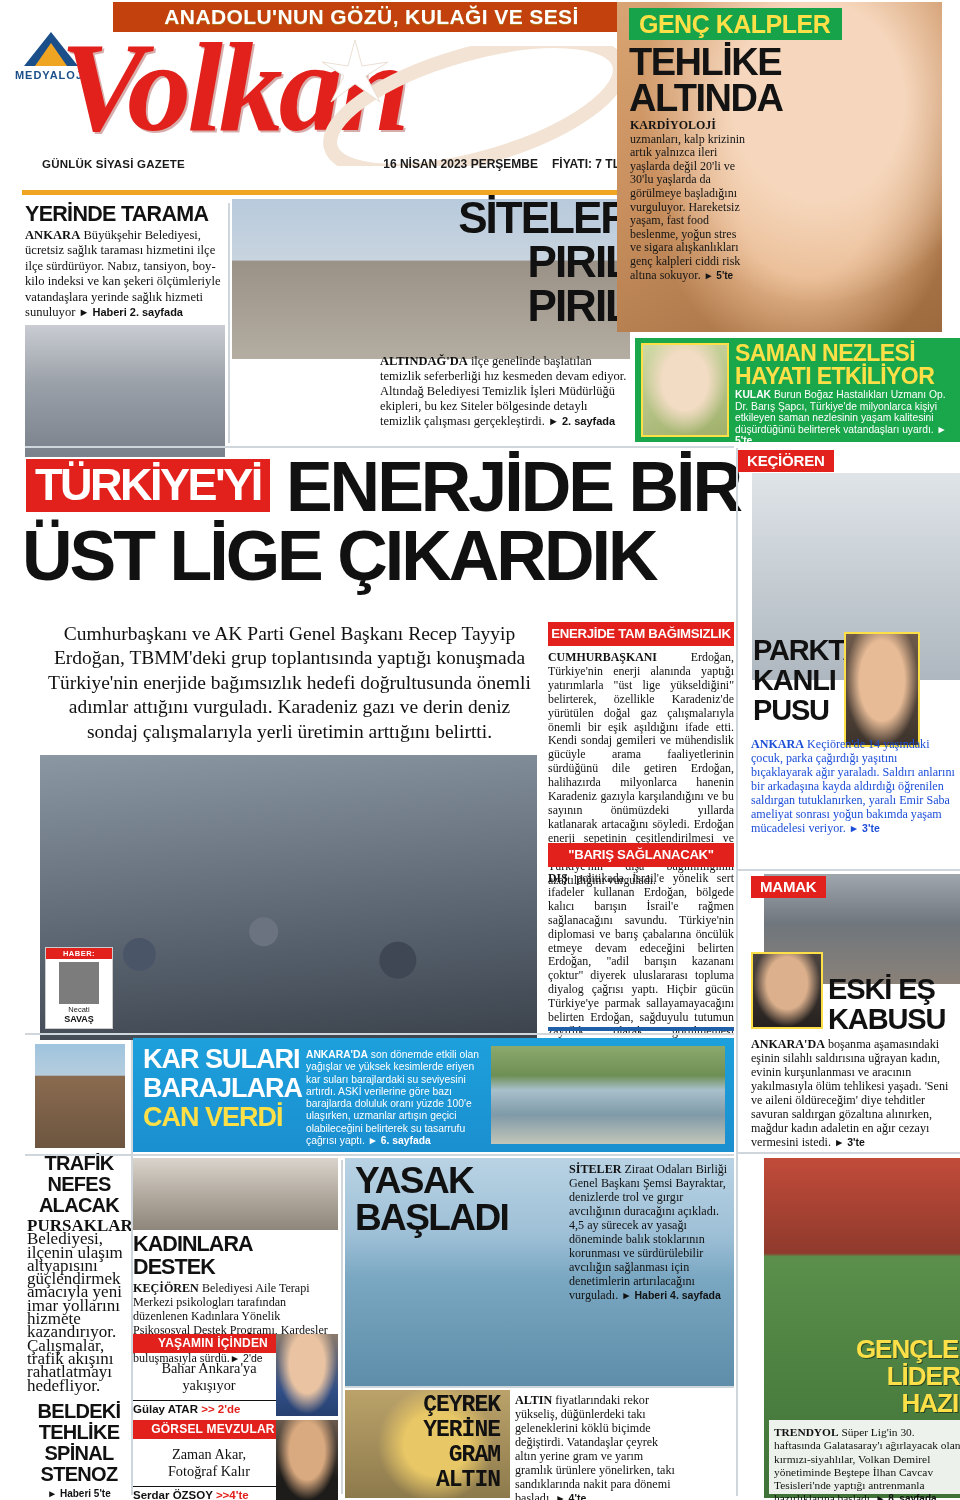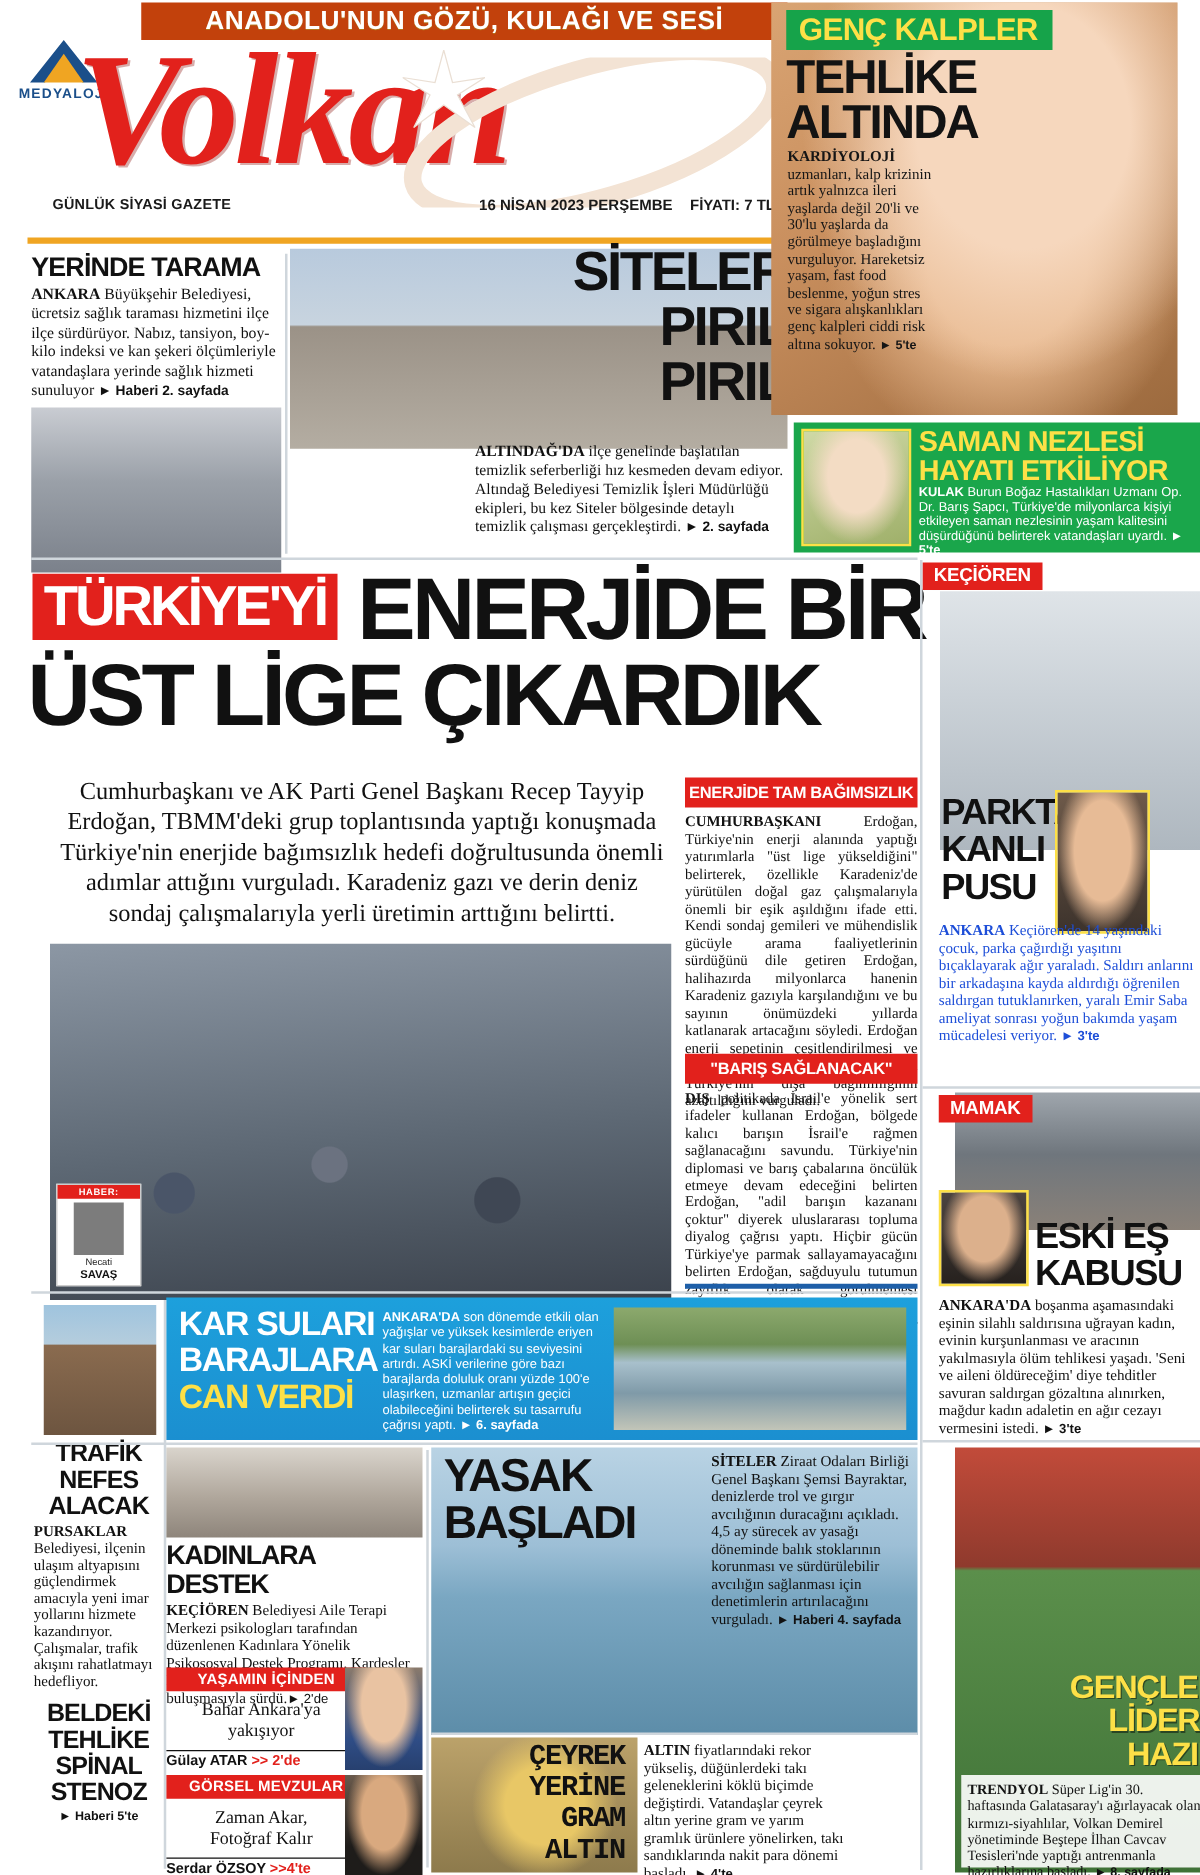--- a/index.html
+++ b/index.html
@@ -244,21 +244,21 @@
   #karsulari .ph { position:absolute; left:358px; top:8px; width:234px; height:98px; }
 
   
   #trafik { position:absolute; left:27px; top:1040px; width:104px; height:455px; }
   #trafik .ph { width:90px; height:104px; margin:4px 0 0 8px; }
   #trafik .hd {
     font-family:"Liberation Sans", sans-serif; font-weight:bold;
     font-size:20px; line-height:21px; letter-spacing:-.7px; color:#111;
     text-align:center; margin-top:5px;
   }
-  #trafik .body { font-size:12px; line-height:13.3px; color:#111; margin-top:3px; }
+  #trafik .body { font-size:17px; line-height:13.3px; color:#111; margin-top:3px; }
   #trafik .body b { font-weight:bold; }
   #trafik .hd2 {
     font-family:"Liberation Sans", sans-serif; font-weight:bold;
     font-size:20px; line-height:21px; letter-spacing:-.7px; color:#111;
     text-align:center; margin-top:9px;
   }
   #trafik .ref2 {
     text-align:center; font-family:"Liberation Sans", sans-serif; font-weight:bold;
     font-size:10px; margin-top:3px; color:#111;
   }

